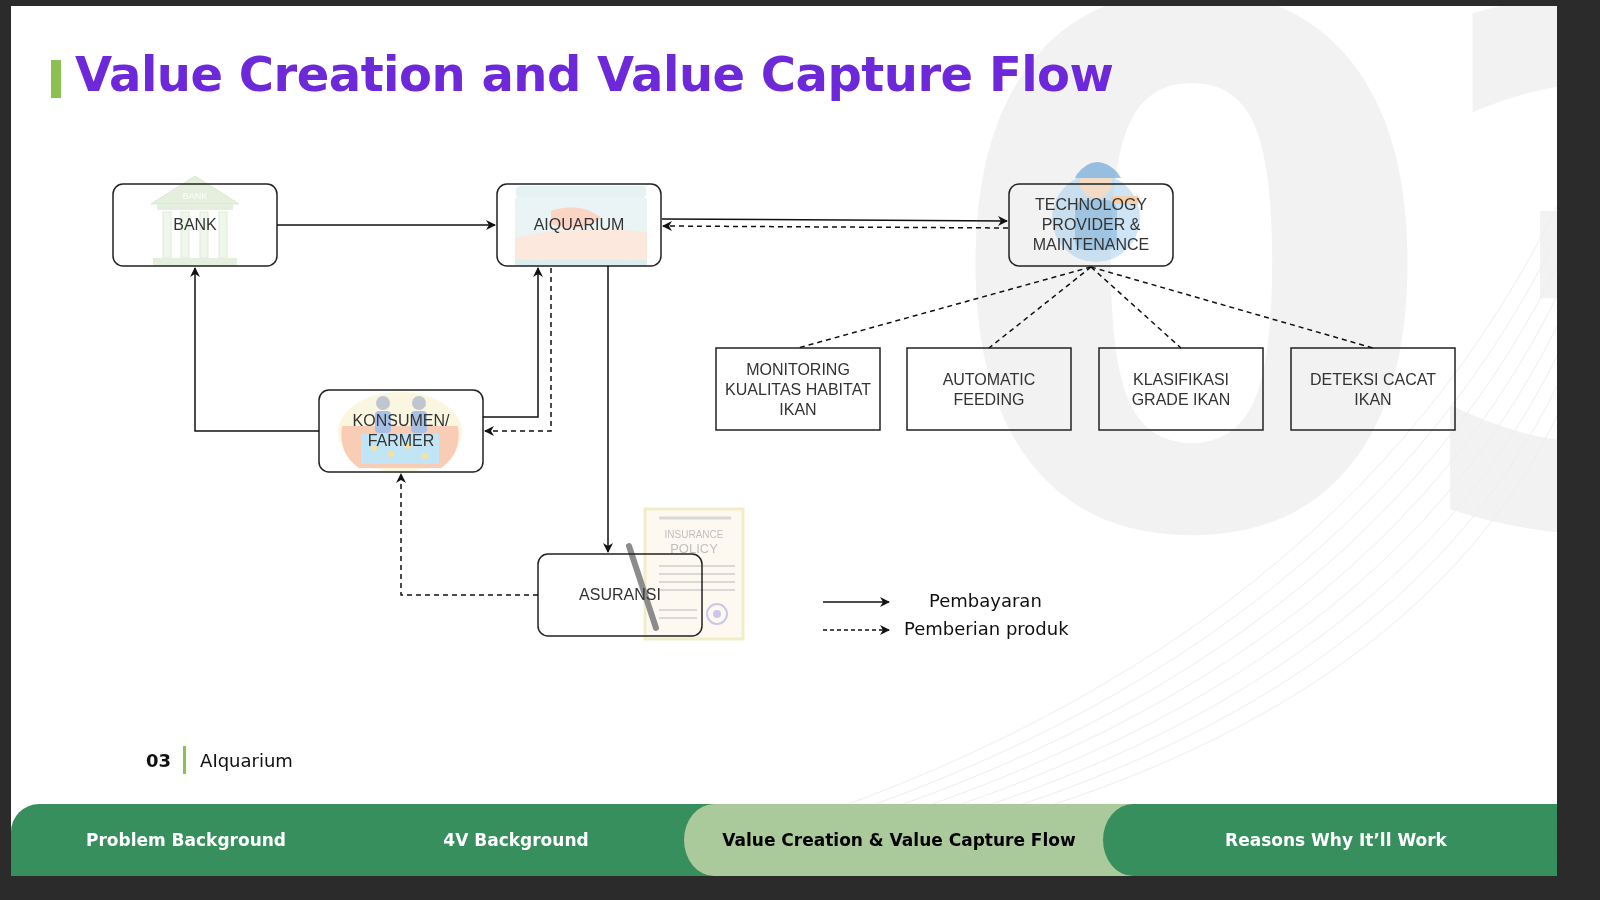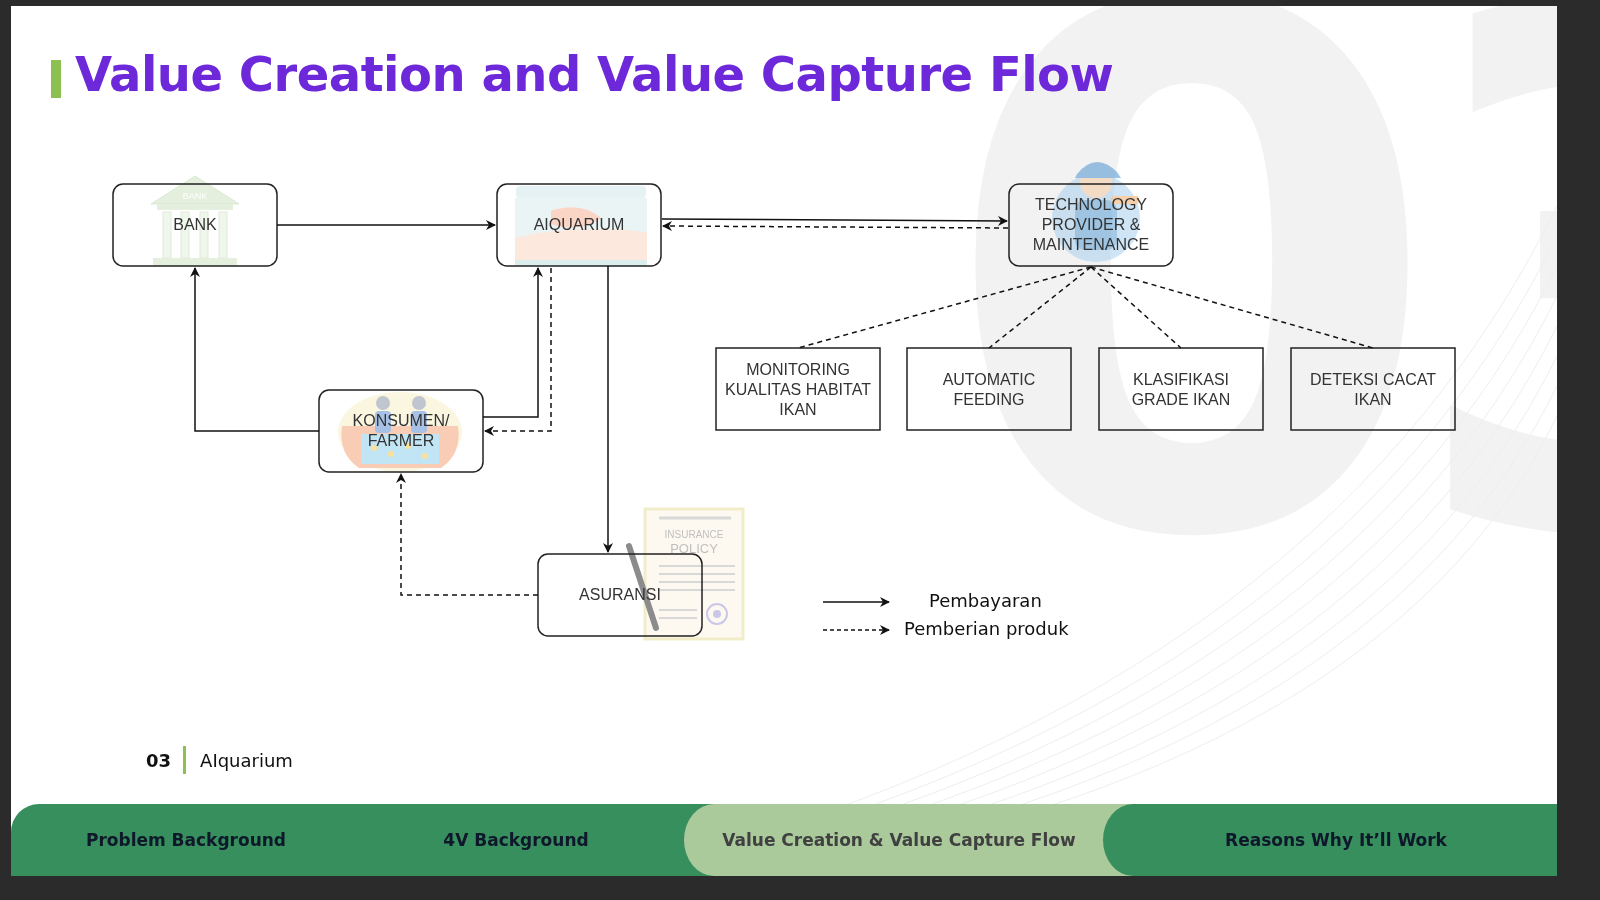--- a/index.html
+++ b/index.html
@@ -9,22 +9,22 @@
     .arcs { position:absolute; left:0; top:0; }
     .title-bar { position:absolute; left:40px; top:54px; width:10px; height:38px; background:#8cc152; }
     .title { position:absolute; left:64px; top:40px; font-family:"DejaVu Sans", sans-serif; font-weight:bold; font-size:48px; color:#6d28d9; letter-spacing:-0.5px; white-space:nowrap; }
     svg.diagram { position:absolute; left:0; top:0; }
     .node-label { font-family:"Liberation Sans", sans-serif; font-size:16px; fill:#333; }
     .legend { position:absolute; font-family:"DejaVu Sans", sans-serif; font-size:18px; color:#111; }
     .footer { position:absolute; left:135px; top:740px; display:flex; align-items:center; font-family:"DejaVu Sans", sans-serif; font-size:18px; color:#111; }
     .footer .num { font-weight:bold; }
     .footer .sep { width:3px; height:28px; background:#8cc152; margin:0 14px 0 12px; }
     .nav { position:absolute; left:0; top:798px; width:1546px; height:72px; background:#368f5d; border-top-left-radius:28px; border-top-right-radius:40px; }
-    .nav-item { position:absolute; top:0; height:72px; display:flex; align-items:center; justify-content:center; font-family:"DejaVu Sans", sans-serif; font-weight:bold; font-size:17px; color:#0f172a; white-space:nowrap; }
-    .nav-item.active { background:#abca9c; color:#404040; border-radius:60px 0 0 60px / 72px 0 0 72px; }
+    .nav-item { position:absolute; top:0; height:72px; display:flex; align-items:center; justify-content:center; font-family:"DejaVu Sans", sans-serif; font-weight:bold; font-size:17px; color:#ffffff; white-space:nowrap; }
+    .nav-item.active { background:#abca9c; color:#000000; border-radius:60px 0 0 60px / 72px 0 0 72px; }
     .nav-item.after { background:#368f5d; border-radius:60px 0 0 60px / 72px 0 0 72px; }
   </style>
 </head>
 <body>
 
 <div class="slide">
   <div class="bignum">03</div>
 
   <svg class="arcs" width="1546" height="870">
     <g fill="none" stroke="#eeeeee" stroke-width="1">

